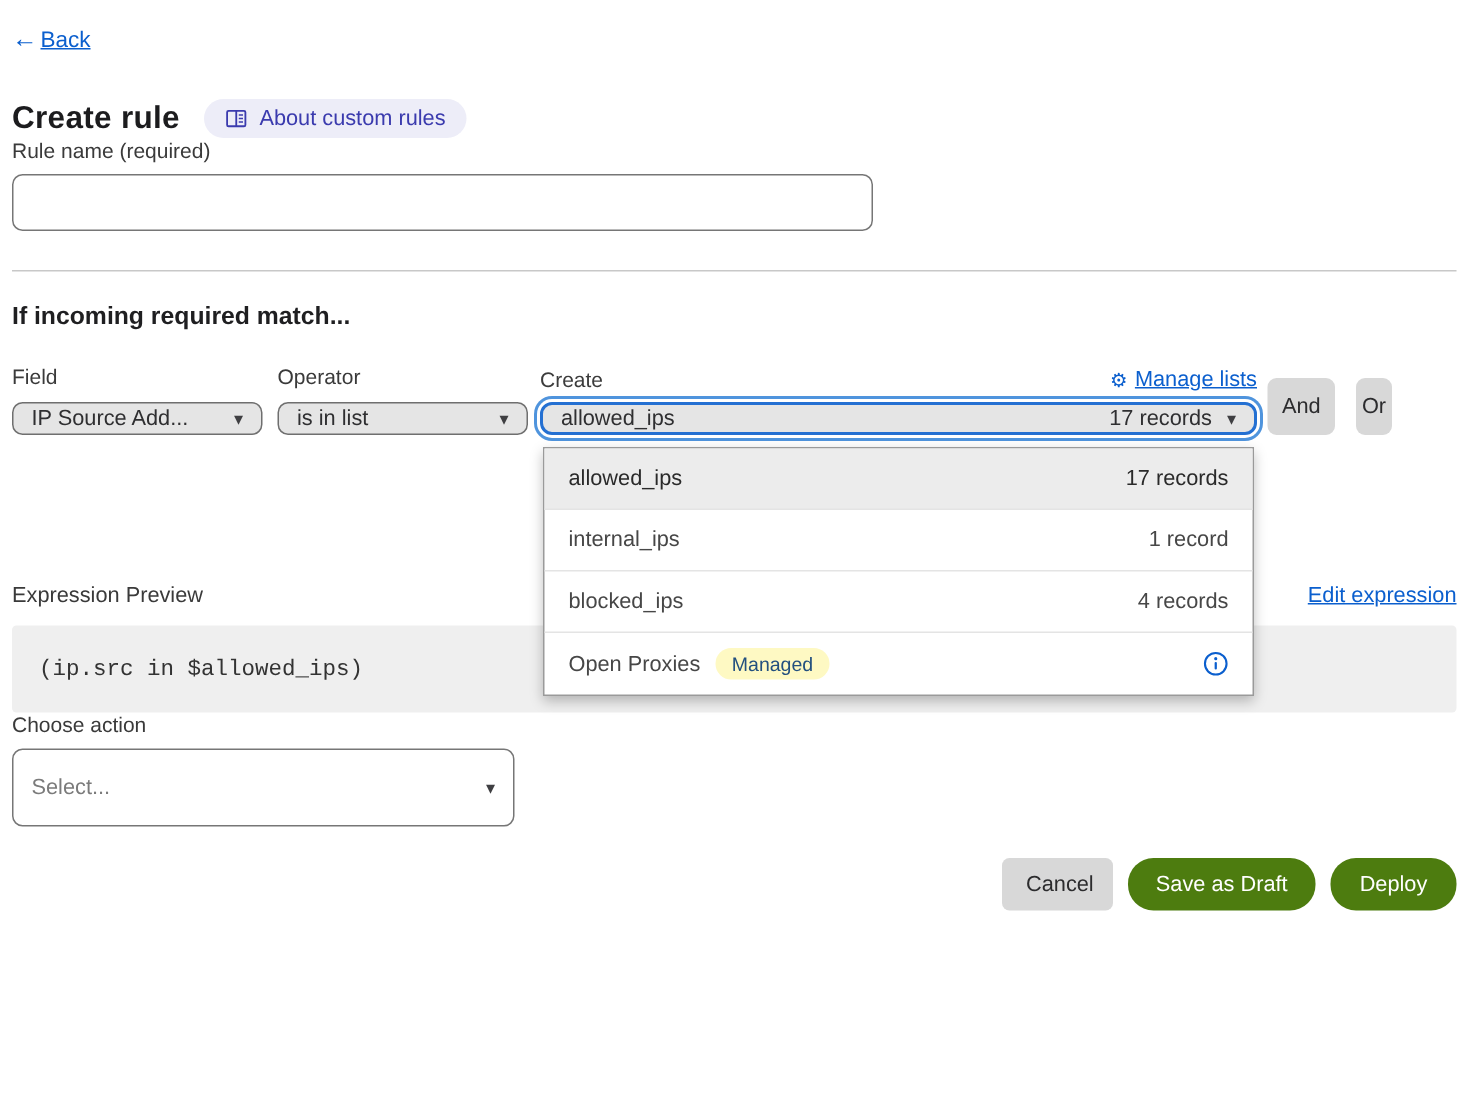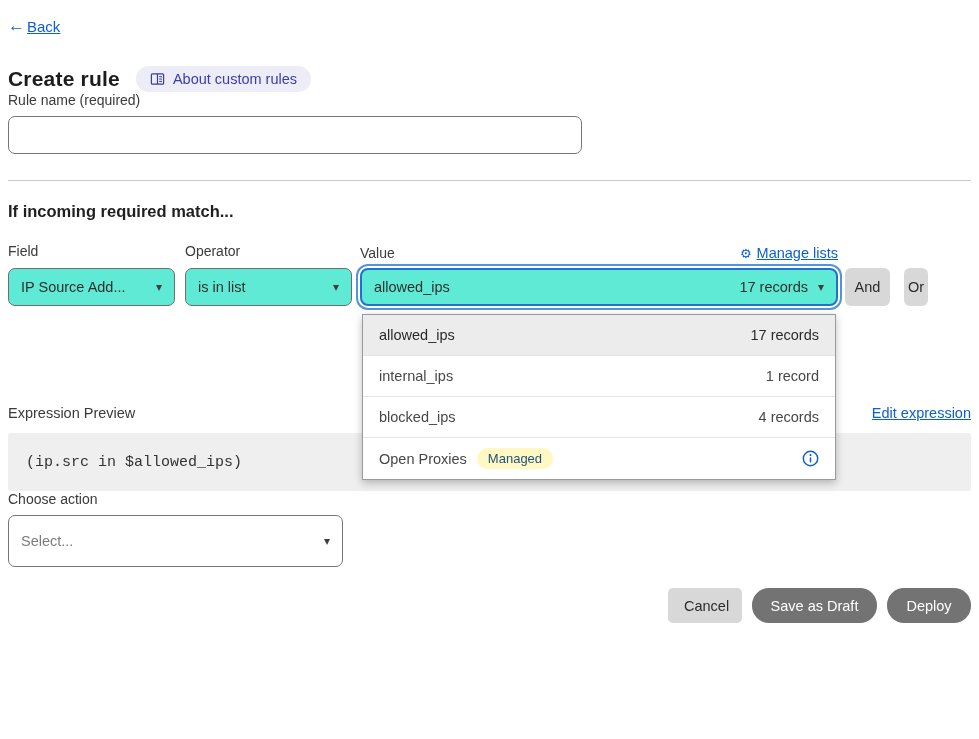--- a/index.html
+++ b/index.html
@@ -43,21 +43,21 @@
   .col-field { width:167px; margin-right:10px; }
   .col-operator { width:167px; margin-right:8px; }
   .col-value { width:478px; position:relative; }
   .col-label { font-size:14px; color:#3a3a3a; margin-bottom:9px; display:block; }
   .value-label-row { display:flex; justify-content:space-between; align-items:center; margin-bottom:7px; }
   .manage-lists { display:inline-flex; align-items:center; gap:5px; color:#0b5fce; font-size:14.5px; cursor:pointer; }
   .manage-lists .link-text { text-decoration:underline; }
   .gear { font-size:13px; line-height:1; }
 
   .select-box {
-    height:38px; border:1px solid #6f6f6f; border-radius:7px; background:#5eead4;
+    height:22px; border:1px solid #6f6f6f; border-radius:7px; background:#e5e5e5;
     display:flex; align-items:center; justify-content:space-between;
     padding:0 12px; font-size:14.5px; color:#2f2f31; cursor:pointer;
   }
   .chevron { color:#3f3f42; font-size:12px; margin-left:10px; }
 
   .value-select {
     border:2px solid #2470d2;
     box-shadow:0 0 0 2px #ffffff, 0 0 0 4px #4f94dd;
     border-radius:8px;
   }
@@ -108,21 +108,21 @@
     border:1px solid #767676; border-radius:7px;
     display:flex; align-items:center; justify-content:space-between;
     padding:0 12px; cursor:pointer; background:#fff;
   }
   .placeholder-text { color:#7b7b7b; font-size:14.5px; }
 
   
   .footer-actions { display:flex; justify-content:flex-end; gap:10px; margin-top:21px; padding-right:0; }
   .btn { height:35px; border:none; border-radius:5px; font-size:14.5px; font-family:inherit; cursor:pointer; padding:0 16px; }
   .btn-secondary { background:#d8d8d8; color:#2c2c2e; width:74px; }
-  .btn-primary { background:#737373; color:#ffffff;border-radius:17px; }
+  .btn-primary { background:#4d7c0f; color:#ffffff;border-radius:17px; }
   .btn-save { width:125px; }
   .btn-deploy { width:84px; }
 </style>
 </head>
 <body>
 
 <div class="page">
 
   <a class="back-link">
     <span class="arrow">←</span>
@@ -163,21 +163,21 @@
     <div class="col-operator">
       <span class="col-label">Operator</span>
       <div class="select-box">
         <span>is in list</span>
         <span class="chevron">▾</span>
       </div>
     </div>
 
     <div class="col-value">
       <div class="value-label-row">
-        <span>Value</span>
+        <span>Create</span>
         <span class="manage-lists">
           <span class="gear">⚙</span>
           <span class="link-text">Manage lists</span>
         </span>
       </div>
       <div class="select-box value-select">
         <span>allowed_ips</span>
         <span class="value-right">
           <span>17 records</span>
           <span class="chevron">▾</span>

